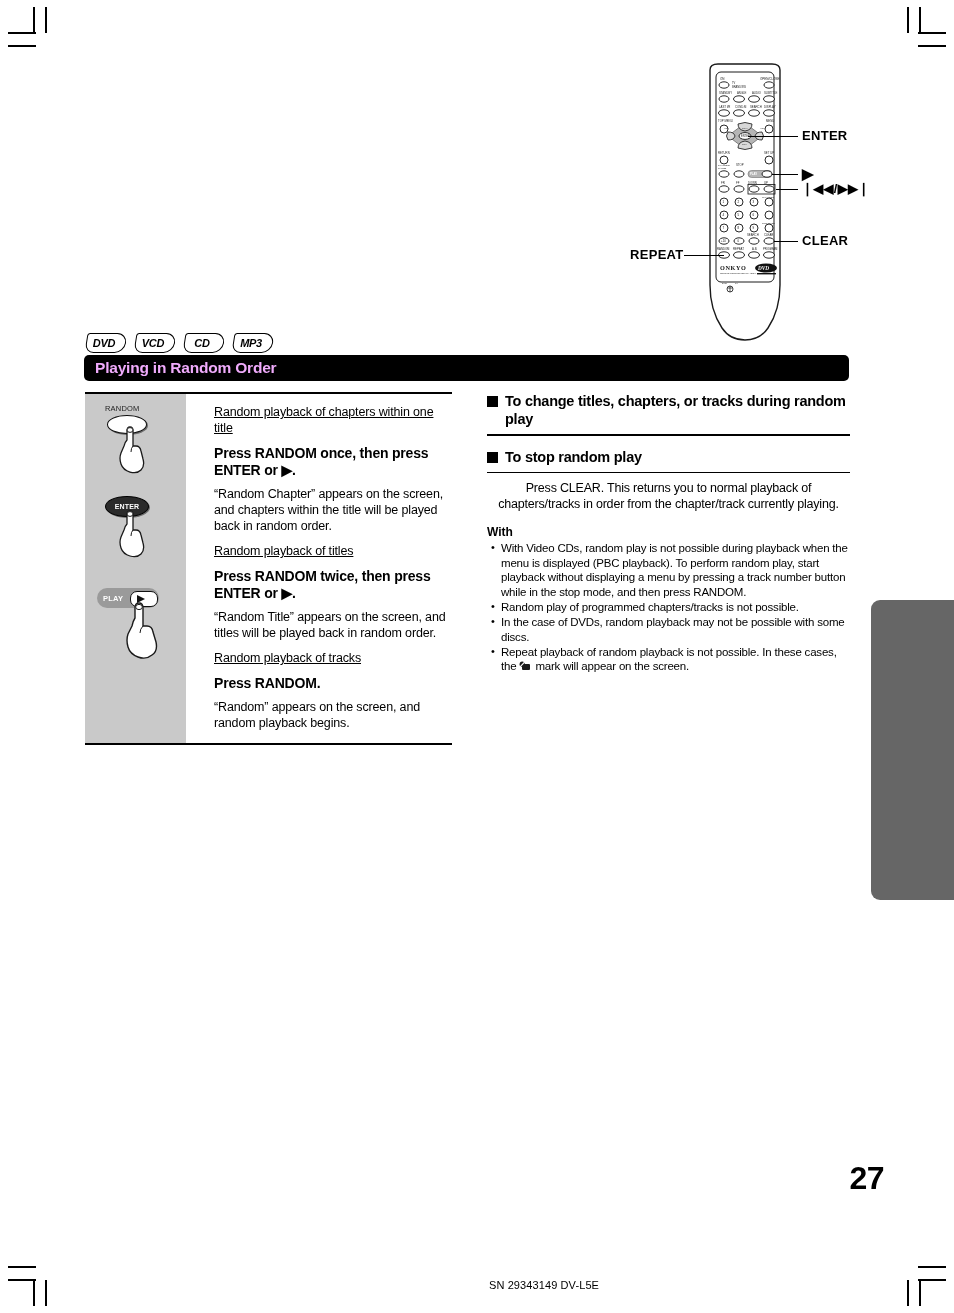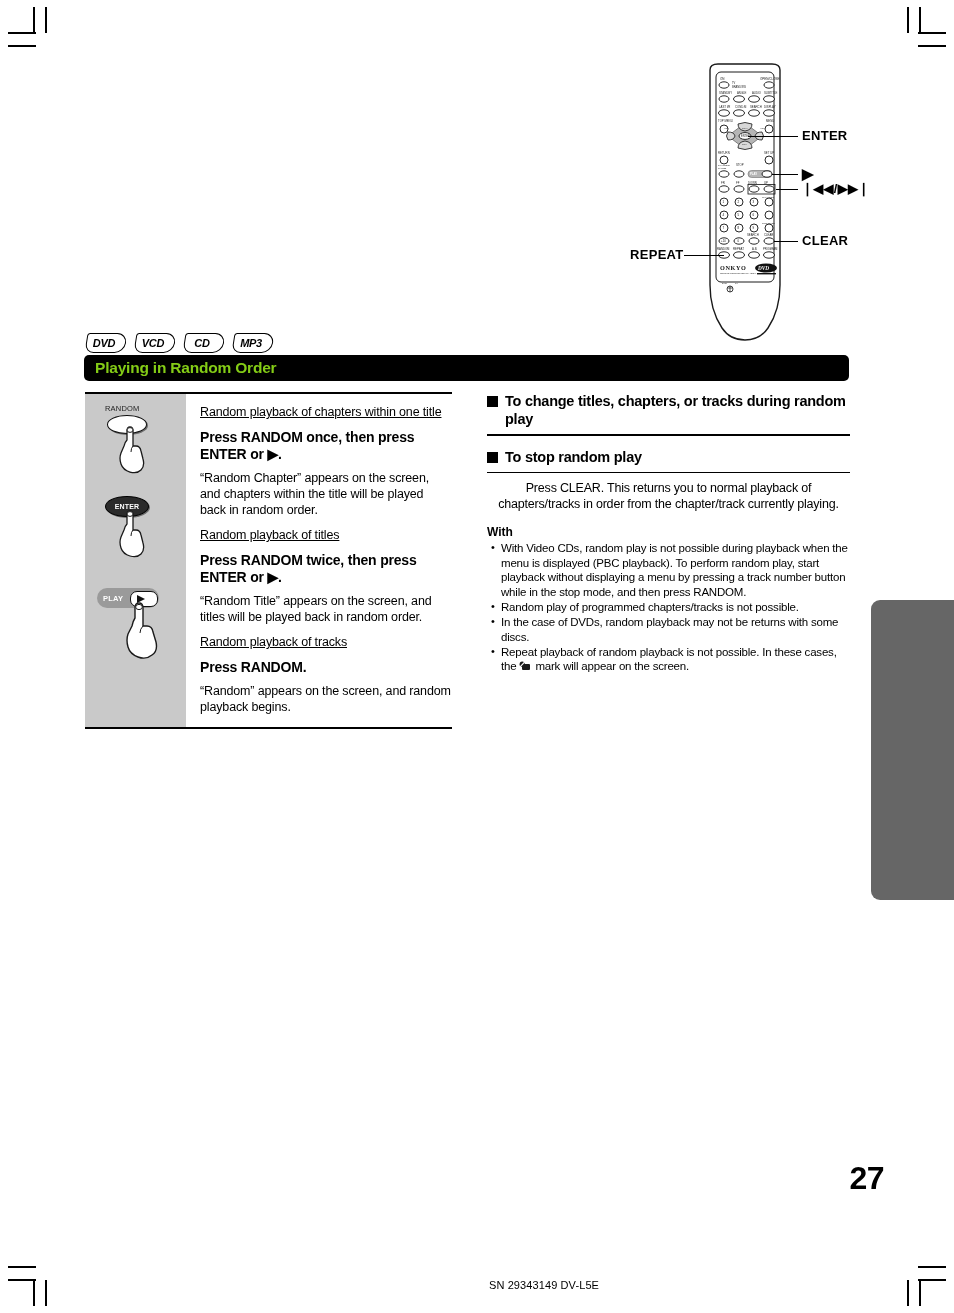--- a/index.html
+++ b/index.html
@@ -99,21 +99,21 @@
     left: 84px;
     top: 355px;
     width: 765px;
     height: 26px;
     background: #000;
     border-radius: 5px;
     display: flex;
     align-items: center;
   }
   #section-banner-label {
-    color: #84cc16;
+    color: #f0abfc;
     font-size: 15.5px;
     font-weight: bold;
     padding-left: 11px;
     letter-spacing: -0.2px;
   }
 
   
   #left-col {
     position: absolute;
     left: 85px;
@@ -136,20 +136,21 @@
   .proc-buttons {
     width: 101px;
     background: #c9c9c9;
     flex: none;
     padding-top: 8px;
     padding-bottom: 8px;
   }
   .proc-text {
     flex: 1;
     padding: 10px 0 12px 14px;
+    margin-left: 14px;
   }
 
   
   .btn-illus {
     position: relative;
     height: 90px;
   }
   .btn-illus .btn-caption {
     position: absolute;
     font-size: 7.5px;
@@ -622,21 +623,21 @@
       </h2>
       <div class="rc-rule"></div>
       <p class="rc-para">Press CLEAR. This returns you to normal playback of chapters/tracks in order from the chapter/track currently playing.</p>
     </div>
 
     <div>
       <div id="notes-title">With</div>
       <ul class="bullet-list" id="notes-list">
         <li>With Video CDs, random play is not possible during playback when the menu is displayed (PBC playback). To perform random play, start playback without displaying a menu by pressing a track number button while in the stop mode, and then press RANDOM.</li>
         <li>Random play of programmed chapters/tracks is not possible.</li>
-        <li>In the case of DVDs, random playback may not be returns with some discs.</li>
+        <li>In the case of DVDs, random playback may not be possible with some discs.</li>
         <li>Repeat playback of random playback is not possible. In these cases, the <span class="no-mark"><svg width="13" height="11" viewBox="0 0 13 11">
                 <rect x="3" y="3" width="8" height="6" rx="1" fill="#1a1a1a"></rect>
                 <circle cx="3.2" cy="3.2" r="2.6" fill="#1a1a1a"></circle>
                 <path d="M0.8 6.2 L6 0.6" stroke="#fff" stroke-width="1.1"></path>
               </svg></span> mark will appear on the screen.</li>
       </ul>
     </div>
 
   </div>
 

